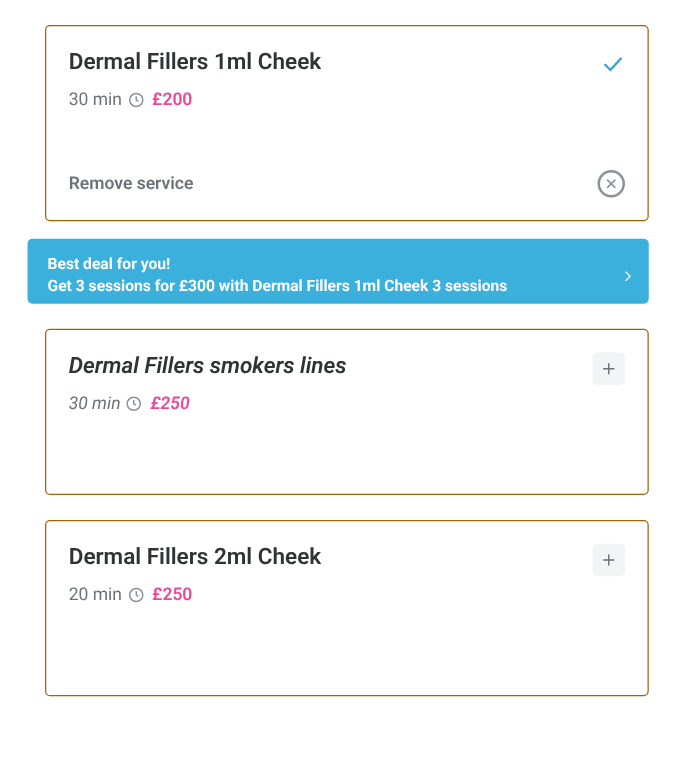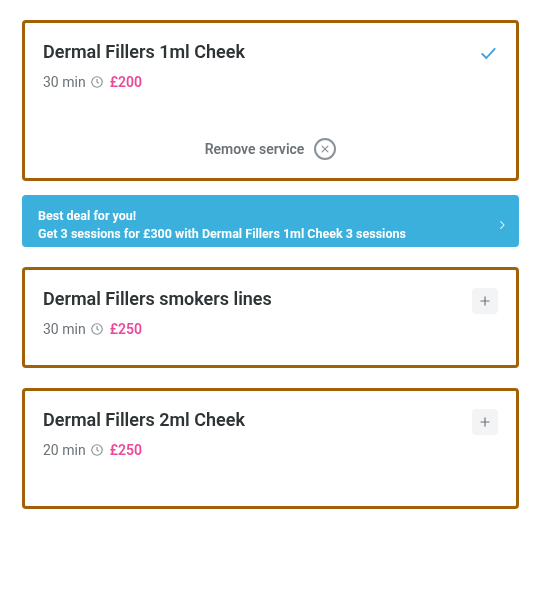--- a/index.html
+++ b/index.html
@@ -4,25 +4,26 @@
 <style>
   * { box-sizing: border-box; margin: 0; padding: 0; }
   body {
     font-family: -apple-system, BlinkMacSystemFont, 'Segoe UI', Roboto, Helvetica, Arial, sans-serif;
     background: #ffffff;
     width: 541px;
     padding: 12px 22px 30px 22px;
     color: #333;
   }
   .card {
-    border: 3px solid #a16207;
+    border: 1px solid #a16207;
     border-radius: 4px;
     background: #fff;
     padding: 18px 18px 18px 18px;
     margin-top: 20px;
+    margin-left: 14px;
   }
   .card.first { margin-top: 8px; }
   .card-head {
     display: flex;
     align-items: flex-start;
     justify-content: space-between;
   }
   .title {
     font-size: 18px;
     font-weight: 600;
@@ -58,21 +59,21 @@
     display: flex;
     align-items: center;
     justify-content: center;
     color: #6b7378;
     cursor: pointer;
     flex-shrink: 0;
   }
   .remove-row {
     display: flex;
     align-items: center;
-    justify-content: center;
+    justify-content: space-between;
     margin-top: 48px;
     gap: 10px;
     cursor: pointer;
   }
   .remove-text {
     font-size: 14px;
     font-weight: 600;
     color: #6b7378;
   }
   .remove-icon {
@@ -151,21 +152,21 @@
     <div class="bold">Best deal for you!</div>
     <div class="bold">Get 3 sessions for £300 with Dermal Fillers 1ml Cheek 3 sessions</div>
   </div>
   <span class="bundle-arrow">
     <svg width="10" height="16" viewBox="0 0 24 24" fill="none" stroke="currentColor" stroke-width="2.5" stroke-linecap="round" stroke-linejoin="round">
         <polyline points="9 4 17 12 9 20"></polyline>
       </svg>
   </span>
 </div>
 
-<div class="card" style="padding-bottom:28px;">
+<div class="card" style="padding-bottom:64px;font-style:italic;">
   <div class="card-head">
     <div>
       <div class="title">Dermal Fillers smokers lines</div>
       <div class="meta">
         <span>30 min</span>
         <span class="clock-icon">
           <svg width="14" height="14" viewBox="0 0 24 24" fill="none" stroke="#8a9299" stroke-width="2">
               <circle cx="12" cy="12" r="9"></circle>
               <path d="M12 7v5l3 2"></path>
             </svg>
@@ -177,21 +178,21 @@
       <span>
         <svg width="14" height="14" viewBox="0 0 24 24" fill="none" stroke="currentColor" stroke-width="2" stroke-linecap="round">
             <line x1="12" y1="5" x2="12" y2="19"></line>
             <line x1="5" y1="12" x2="19" y2="12"></line>
           </svg>
       </span>
     </div>
   </div>
 </div>
 
-<div class="card" style="padding-bottom:48px;">
+<div class="card" style="padding-bottom:72px;">
   <div class="card-head">
     <div>
       <div class="title">Dermal Fillers 2ml Cheek</div>
       <div class="meta">
         <span>20 min</span>
         <span class="clock-icon">
           <svg width="14" height="14" viewBox="0 0 24 24" fill="none" stroke="#8a9299" stroke-width="2">
               <circle cx="12" cy="12" r="9"></circle>
               <path d="M12 7v5l3 2"></path>
             </svg>

